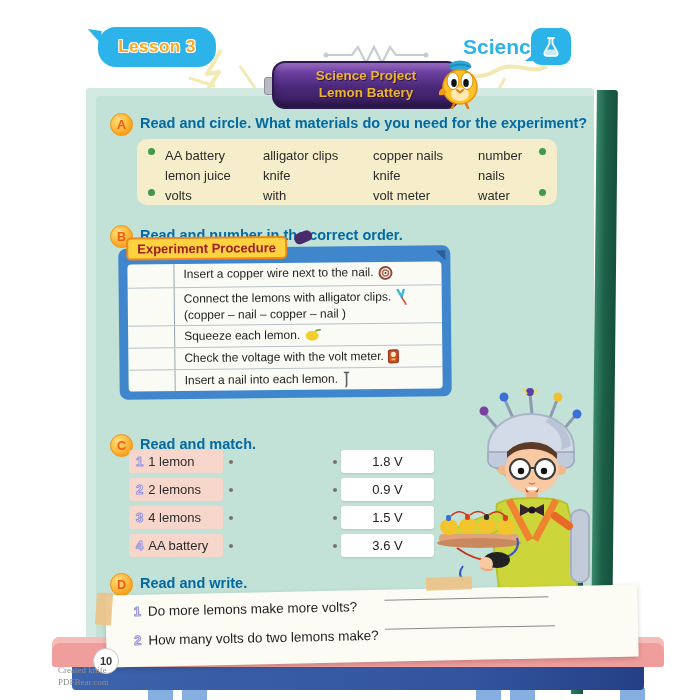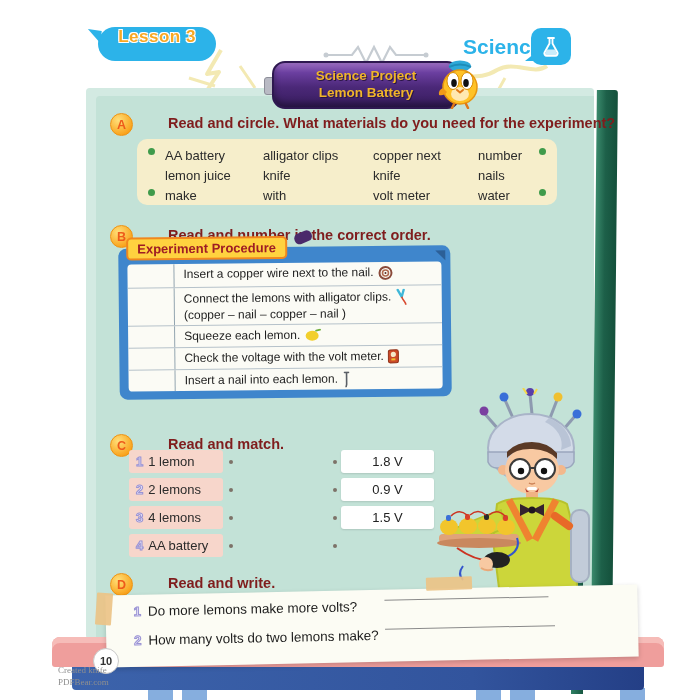--- a/index.html
+++ b/index.html
@@ -1,21 +1,21 @@
 <!DOCTYPE html>
 <html><head>
 <meta charset="utf-8">
 <style>
   html,body{margin:0;padding:0;}
   body{width:700px;height:700px;background:#ffffff;font-family:"Liberation Sans",sans-serif;position:relative;overflow:hidden;}
   #page{position:absolute;inset:0;width:700px;height:700px;}
   .abs{position:absolute;}
 
   
-  .lesson-bubble{left:98px;top:27px;width:118px;height:34px;background:#2cb3e9;border-radius:18px;display:flex;align-items:flex-start;justify-content:center;z-index:7;}
+  .lesson-bubble{left:98px;top:27px;width:118px;height:40px;background:#2cb3e9;border-radius:18px;display:flex;align-items:center;justify-content:center;z-index:7;}
   .lesson-bubble .tail{position:absolute;left:-11px;top:3px;width:0;height:0;border-right:14px solid #2cb3e9;border-bottom:12px solid transparent;transform:rotate(8deg);}
   .lesson-text{font-weight:bold;font-size:17px;color:#f7a823;letter-spacing:.5px;
     text-shadow:-1px -1px 0 #fff,1px -1px 0 #fff,-1px 1px 0 #fff,1px 1px 0 #fff;}
   .science-label{left:463px;top:35px;font-weight:bold;font-size:21px;color:#2cb3e9;z-index:7;}
   .flask-bubble{left:531px;top:28px;width:40px;height:37px;background:#2cb3e9;border-radius:10px;display:flex;align-items:center;justify-content:center;z-index:7;}
   .flask-bubble .tail{position:absolute;left:-6px;bottom:4px;width:0;height:0;border-right:10px solid #2cb3e9;border-top:8px solid transparent;}
 
   .resistor{left:322px;top:44px;z-index:7;}
   .doodle{z-index:1;opacity:.85;}
 
@@ -30,21 +30,21 @@
   .chick{position:absolute;right:-24px;top:-4px;z-index:9;}
 
   
   .board{left:86px;top:88px;width:508px;height:551px;background:#c3e2d7;border-radius:4px;z-index:1;
     box-shadow:inset 10px 8px 0 rgba(255,255,255,.28);}
   .board-edge{left:594px;top:90px;width:21px;height:552px;background:linear-gradient(90deg,#3a8a6c 0%,#1d6049 45%,#14503b 100%);transform:skewX(-0.6deg);z-index:1;border-radius:0 3px 3px 0;}
   .easel-leg{left:571px;top:558px;width:12px;height:136px;background:linear-gradient(90deg,#2f8064,#175741);z-index:2;}
 
   
   .badge{width:21px;height:21px;border-radius:50%;background:radial-gradient(circle at 35% 30%,#ffe07a,#f9a21b 75%);border:1px solid #ef9312;color:#ee5a1a;font-weight:bold;font-size:12.5px;display:flex;align-items:center;justify-content:center;z-index:3;}
-  .sec-title{font-weight:bold;font-size:14.5px;color:#7f1d1d;z-index:3;white-space:nowrap;margin-left:28px;}
+  .sec-title{font-weight:bold;font-size:14.5px;color:#0369a1;z-index:3;white-space:nowrap;}
 
   
   .materials-box{left:137px;top:139px;width:420px;height:66px;background:#f6eecb;border-radius:10px;z-index:3;}
   .gdot{position:absolute;width:7px;height:7px;border-radius:50%;background:#3f9b4b;}
   .materials-grid{position:absolute;left:28px;top:9px;display:grid;grid-template-columns:98px 110px 105px 72px;grid-auto-rows:17px;row-gap:3px;font-size:13px;color:#2b2b2b;}
 
   
   .clipboard{left:119px;top:247px;width:332px;height:151px;background:#3f86cc;border-radius:8px;transform:rotate(-0.6deg);z-index:3;}
   .clipboard:after{content:"";position:absolute;right:5px;top:5px;border-left:10px solid transparent;border-top:10px solid #2c5f97;}
   .clip-inner{position:absolute;left:9px;top:16px;width:314px;height:127px;background:#fbfbf5;border-radius:4px;overflow:hidden;display:flex;flex-direction:column;}
@@ -135,27 +135,27 @@
   <div class="abs badge" style="left:110px;top:113px;">A</div>
   <div class="abs sec-title" style="left:140px;top:115px;">Read and circle. What materials do you need for the experiment?</div>
   <div class="abs materials-box">
     <span class="gdot" style="left:11px;top:9px;"></span>
     <span class="gdot" style="right:11px;top:9px;"></span>
     <span class="gdot" style="left:11px;bottom:9px;"></span>
     <span class="gdot" style="right:11px;bottom:9px;"></span>
     <div class="materials-grid">
       <span style="grid-column:1">AA battery</span>
       <span style="grid-column:2">alligator clips</span>
-      <span style="grid-column:3">copper next</span>
+      <span style="grid-column:3">copper nails</span>
       <span style="grid-column:4">number</span>
       <span style="grid-column:1">lemon juice</span>
       <span style="grid-column:2">knife</span>
       <span style="grid-column:3">knife</span>
       <span style="grid-column:4">nails</span>
-      <span style="grid-column:1">make</span>
+      <span style="grid-column:1">volts</span>
       <span style="grid-column:2">with</span>
       <span style="grid-column:3">volt meter</span>
       <span style="grid-column:4">water</span>
     </div>
   </div>
 
   <div class="abs badge" style="left:110px;top:225px;">B</div>
   <div class="abs sec-title" style="left:140px;top:227px;">Read and number in the correct order.</div>
   <div class="abs clipboard">
     <div class="proc-clip"></div>
@@ -225,20 +225,21 @@
   <span class="abs mdot" style="left:229px;top:516px;"></span>
   <span class="abs mdot" style="left:229px;top:544px;"></span>
   <span class="abs mdot" style="left:333px;top:460px;"></span>
   <span class="abs mdot" style="left:333px;top:488px;"></span>
   <span class="abs mdot" style="left:333px;top:516px;"></span>
   <span class="abs mdot" style="left:333px;top:544px;"></span>
 
   <div class="abs match-right" style="top:450px;">1.8 V</div>
   <div class="abs match-right" style="top:478px;">0.9 V</div>
   <div class="abs match-right" style="top:506px;">1.5 V</div>
+  <div class="abs match-right" style="top:534px;">3.6 V</div>
 
   <svg class="abs" style="left:437px;top:388px;z-index:3;" width="175" height="262" viewBox="0 0 175 262">
 
     <g stroke="#8e9ab0" stroke-width="3">
       <line x1="62" y1="42" x2="48" y2="26"></line>
         <line x1="76" y1="30" x2="68" y2="12"></line>
       <line x1="95" y1="26" x2="93" y2="6"></line>
         <line x1="113" y1="30" x2="120" y2="12"></line>
       <line x1="126" y1="42" x2="138" y2="28"></line>
     </g>

